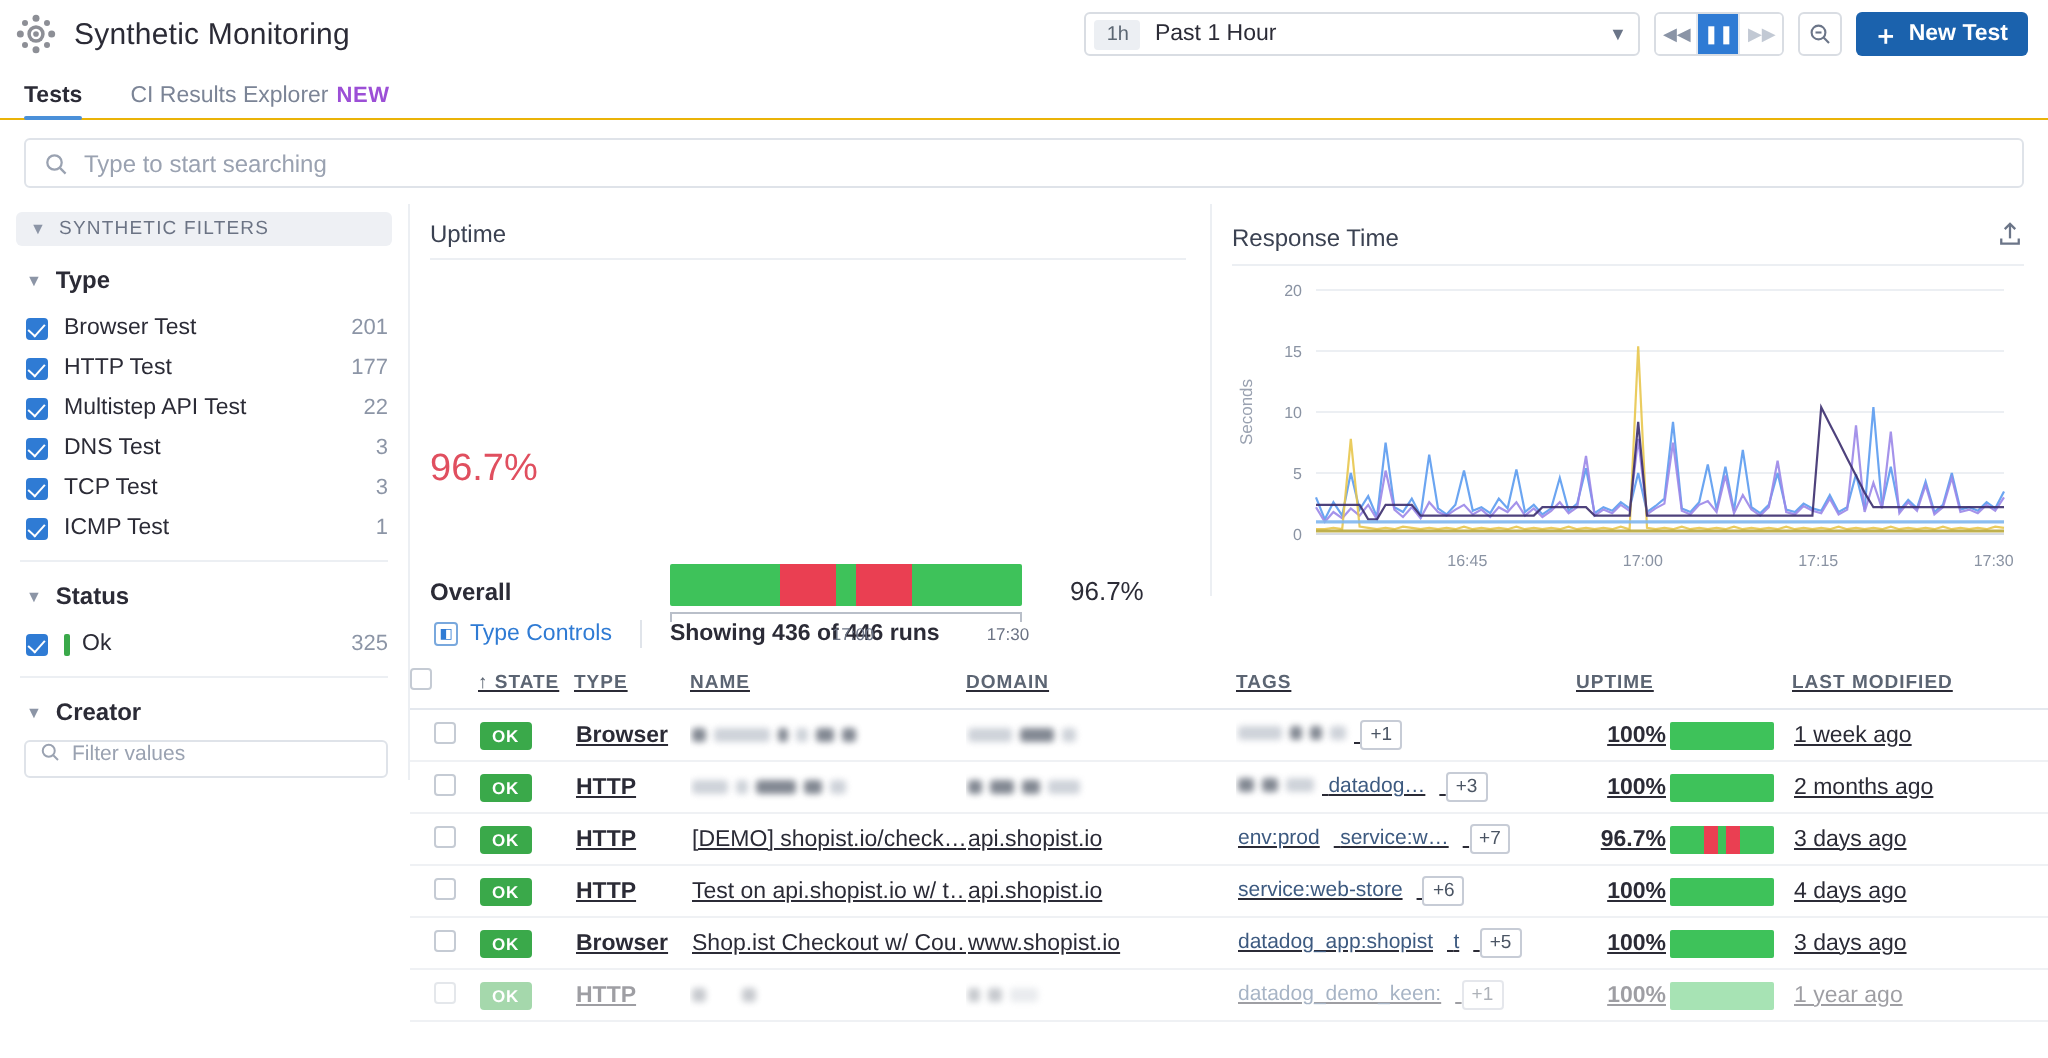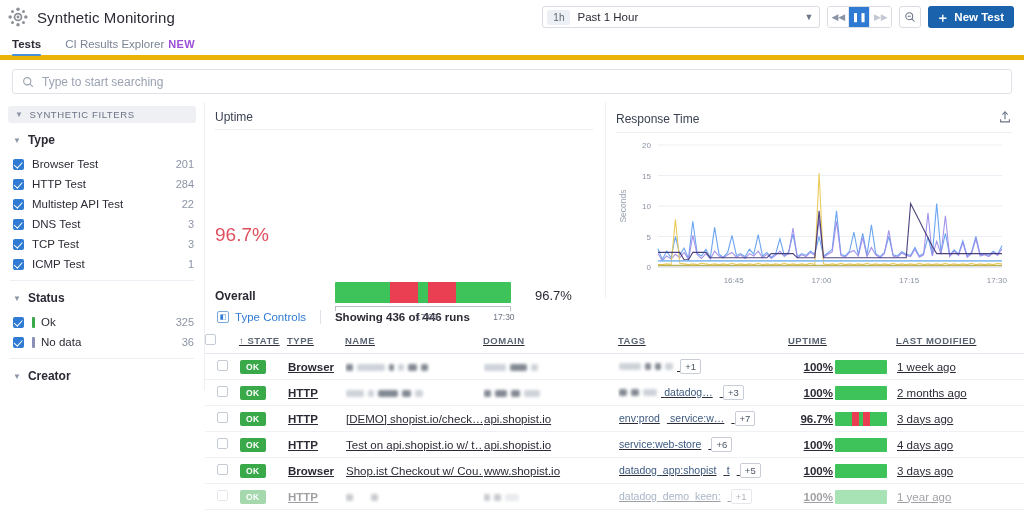--- a/index.html
+++ b/index.html
@@ -36,21 +36,21 @@
 
   .iconbtn { width:22px; height:22px; border:1px solid #d9dde3; border-radius:3px;
              background:#fff; display:flex; align-items:center; justify-content:center; color:#6b7588; }
 
   .newtest { height:22px; background:#1b62ad; color:#fff; border-radius:3px;
              display:flex; align-items:center; gap:5px; padding:0 10px 0 8px;
              font-size:11.5px; font-weight:700; }
 
   
   .tabs { height:26px; display:flex; align-items:flex-end; gap:24px; padding:0 0 0 12px;
-          border-bottom:5px solid #eab308; flex:0 0 26px; }
+          border-bottom:1px solid #eab308; flex:0 0 26px; }
   .tab { font-size:11.5px; padding-bottom:5px; color:#7b8496; position:relative; }
   .tab.active { color:#2b2b36; font-weight:700; }
   .tab.active::after { content:""; position:absolute; left:0; right:0; bottom:-1px;
                        height:2.5px; background:#4a90d9; border-radius:2px; }
   .tab .newbadge { color:#9c4fd6; font-weight:700; font-size:11px; margin-left:4px; letter-spacing:.3px; }
 
   
   .searchwrap { padding:9px 12px 8px 12px; flex:0 0 auto; }
   .searchbox { height:25px; border:1px solid #dfe3e9; border-radius:3px; background:#fff;
                display:flex; align-items:center; padding:0 9px; gap:8px; }
@@ -232,21 +232,21 @@
           <span>Type</span>
         </div>
         <div class="frow">
           <span class="cb"></span>
           <span class="fname">Browser Test</span>
           <span class="fcount">201</span>
         </div>
         <div class="frow">
           <span class="cb"></span>
           <span class="fname">HTTP Test</span>
-          <span class="fcount">284</span>
+          <span class="fcount">177</span>
         </div>
         <div class="frow">
           <span class="cb"></span>
           <span class="fname">Multistep API Test</span>
           <span class="fcount">22</span>
         </div>
         <div class="frow">
           <span class="cb"></span>
           <span class="fname">DNS Test</span>
           <span class="fcount">3</span>
@@ -266,26 +266,20 @@
       <div class="sect">
         <div class="sect-title">
           <span class="chev">▼</span>
           <span>Status</span>
         </div>
         <div class="frow">
           <span class="cb"></span>
           <span class="swatch" style="background:#3aa94a"></span>
           <span class="fname">Ok</span>
           <span class="fcount">325</span>
-        </div>
-        <div class="frow">
-          <span class="cb"></span>
-          <span class="swatch" style="background:#8a90b8"></span>
-          <span class="fname">No data</span>
-          <span class="fcount">36</span>
         </div>
       </div>
 
       <div class="sect">
         <div class="sect-title">
           <span class="chev">▼</span>
           <span>Creator</span>
         </div>
         <div class="filtervals">
           <svg width="10" height="10" viewBox="0 0 16 16" fill="none" stroke="#9aa2b1" stroke-width="1.6">

